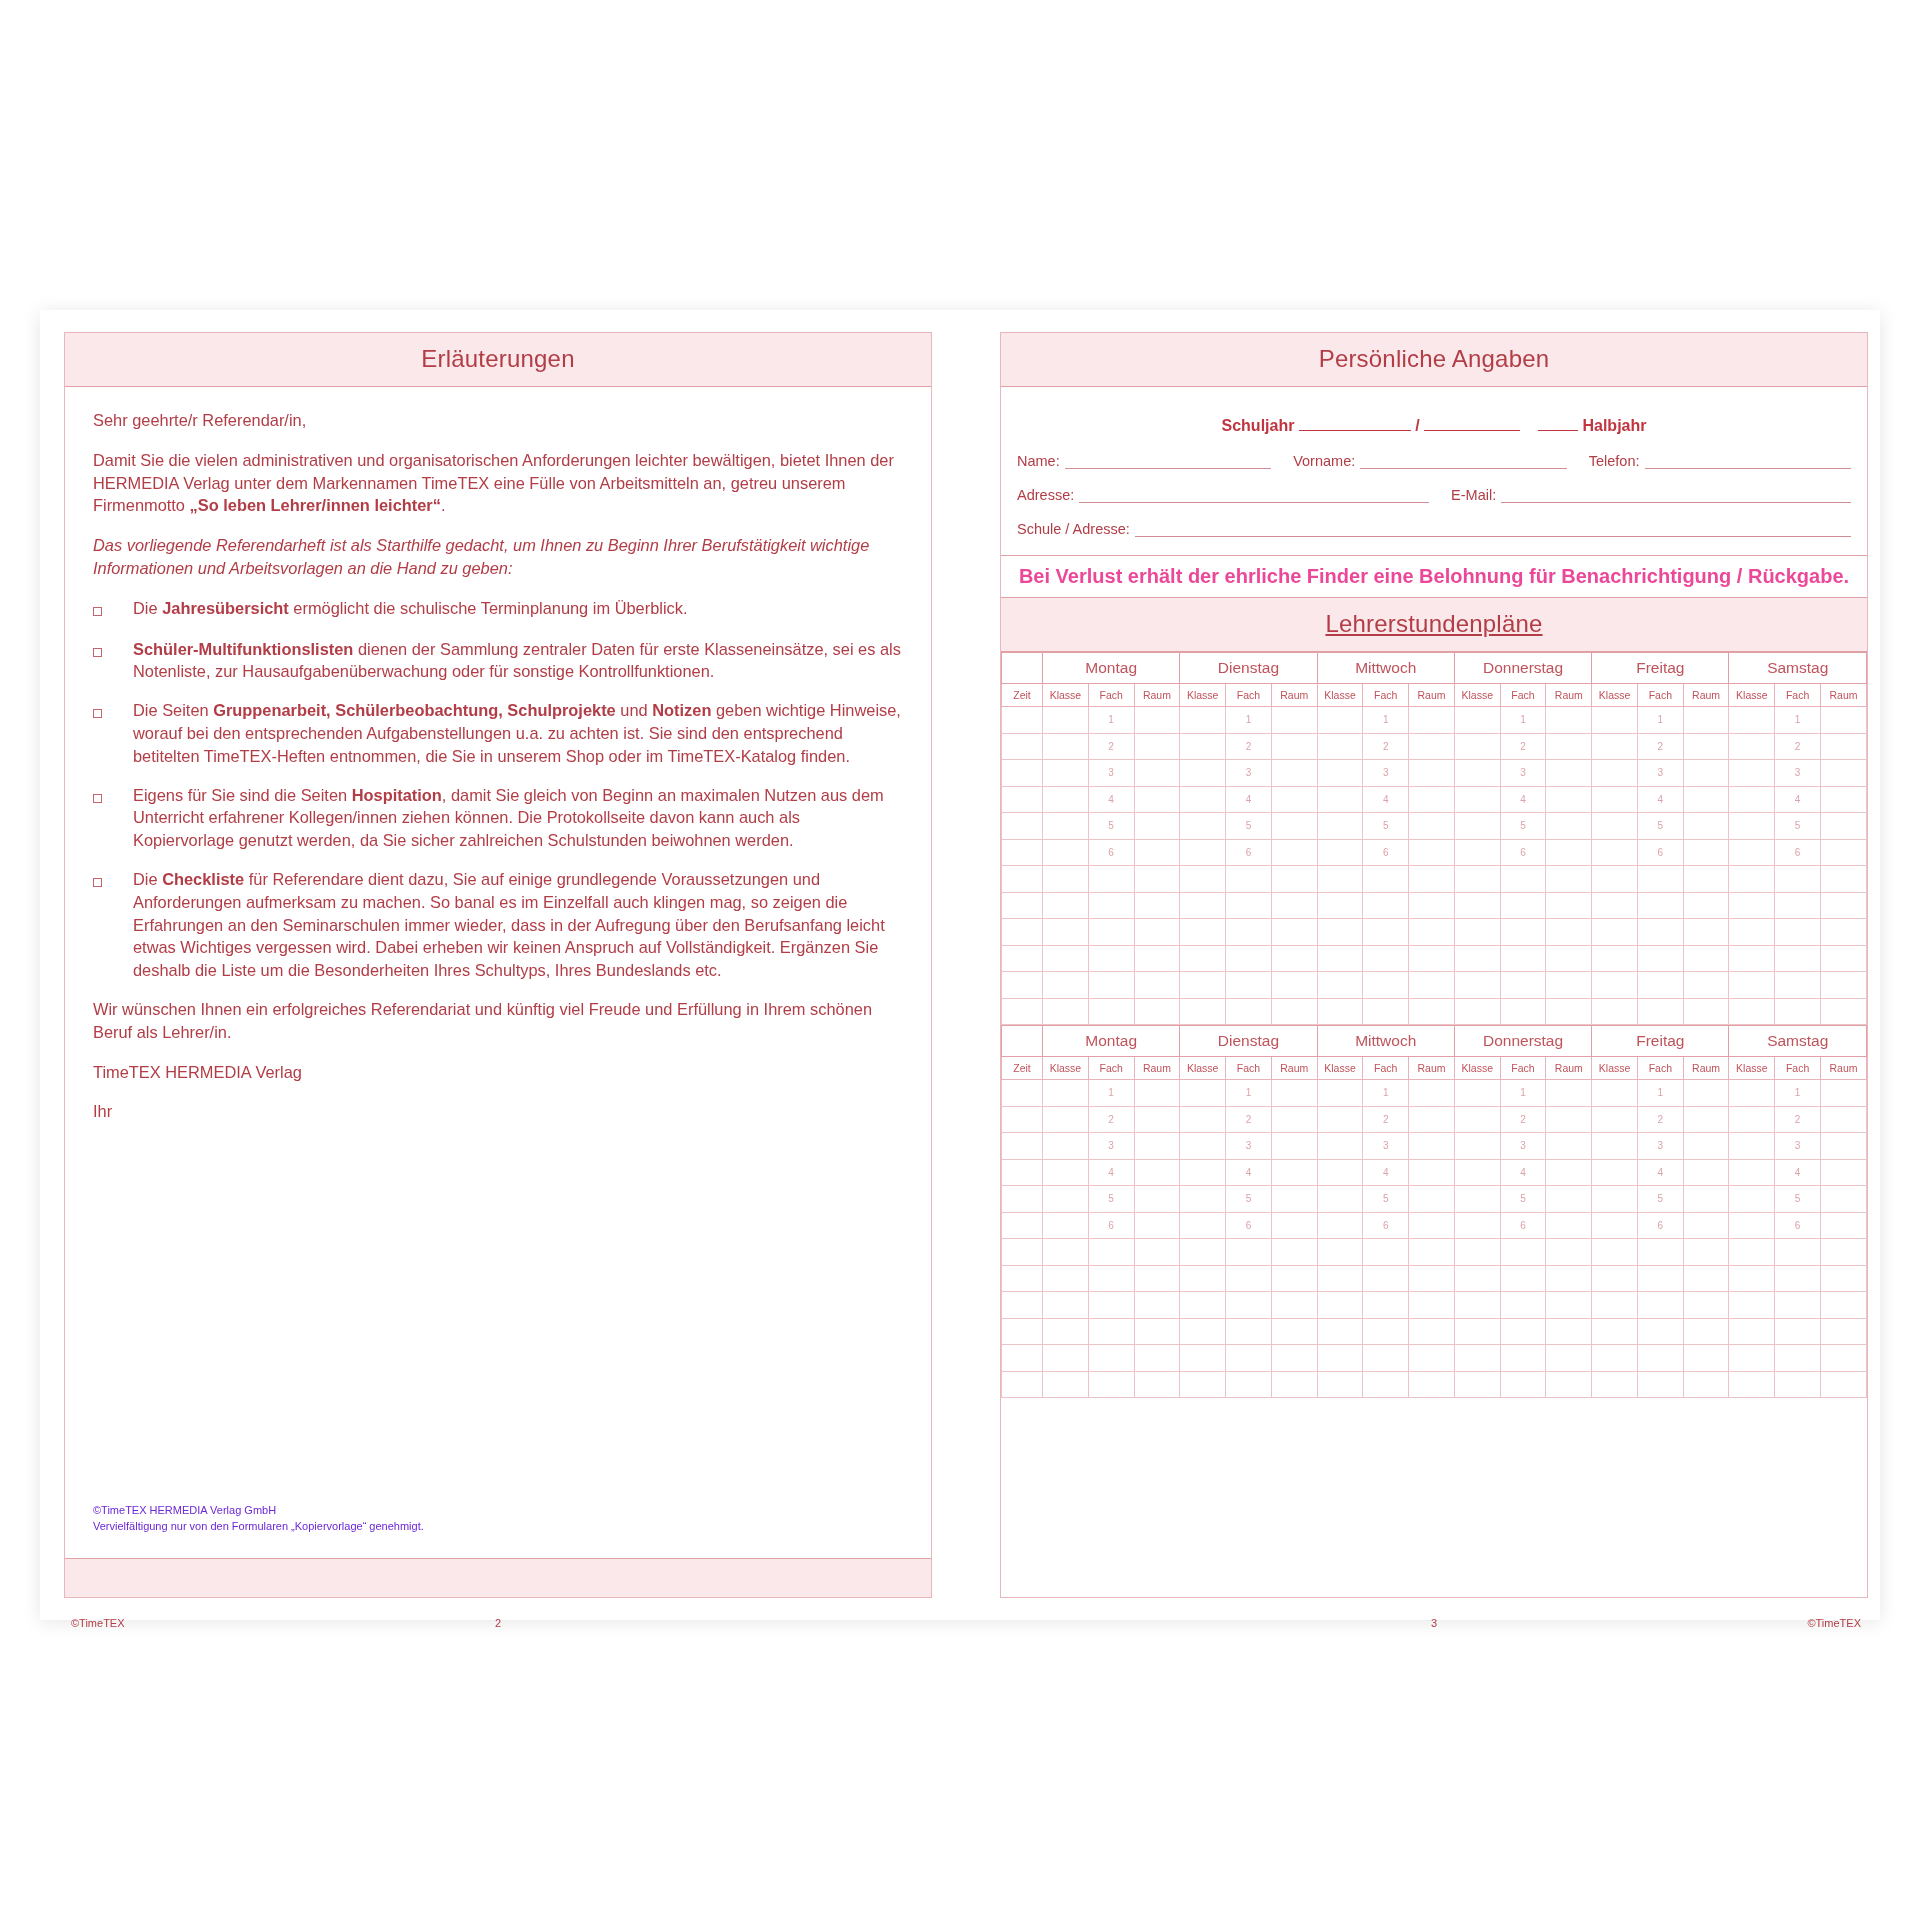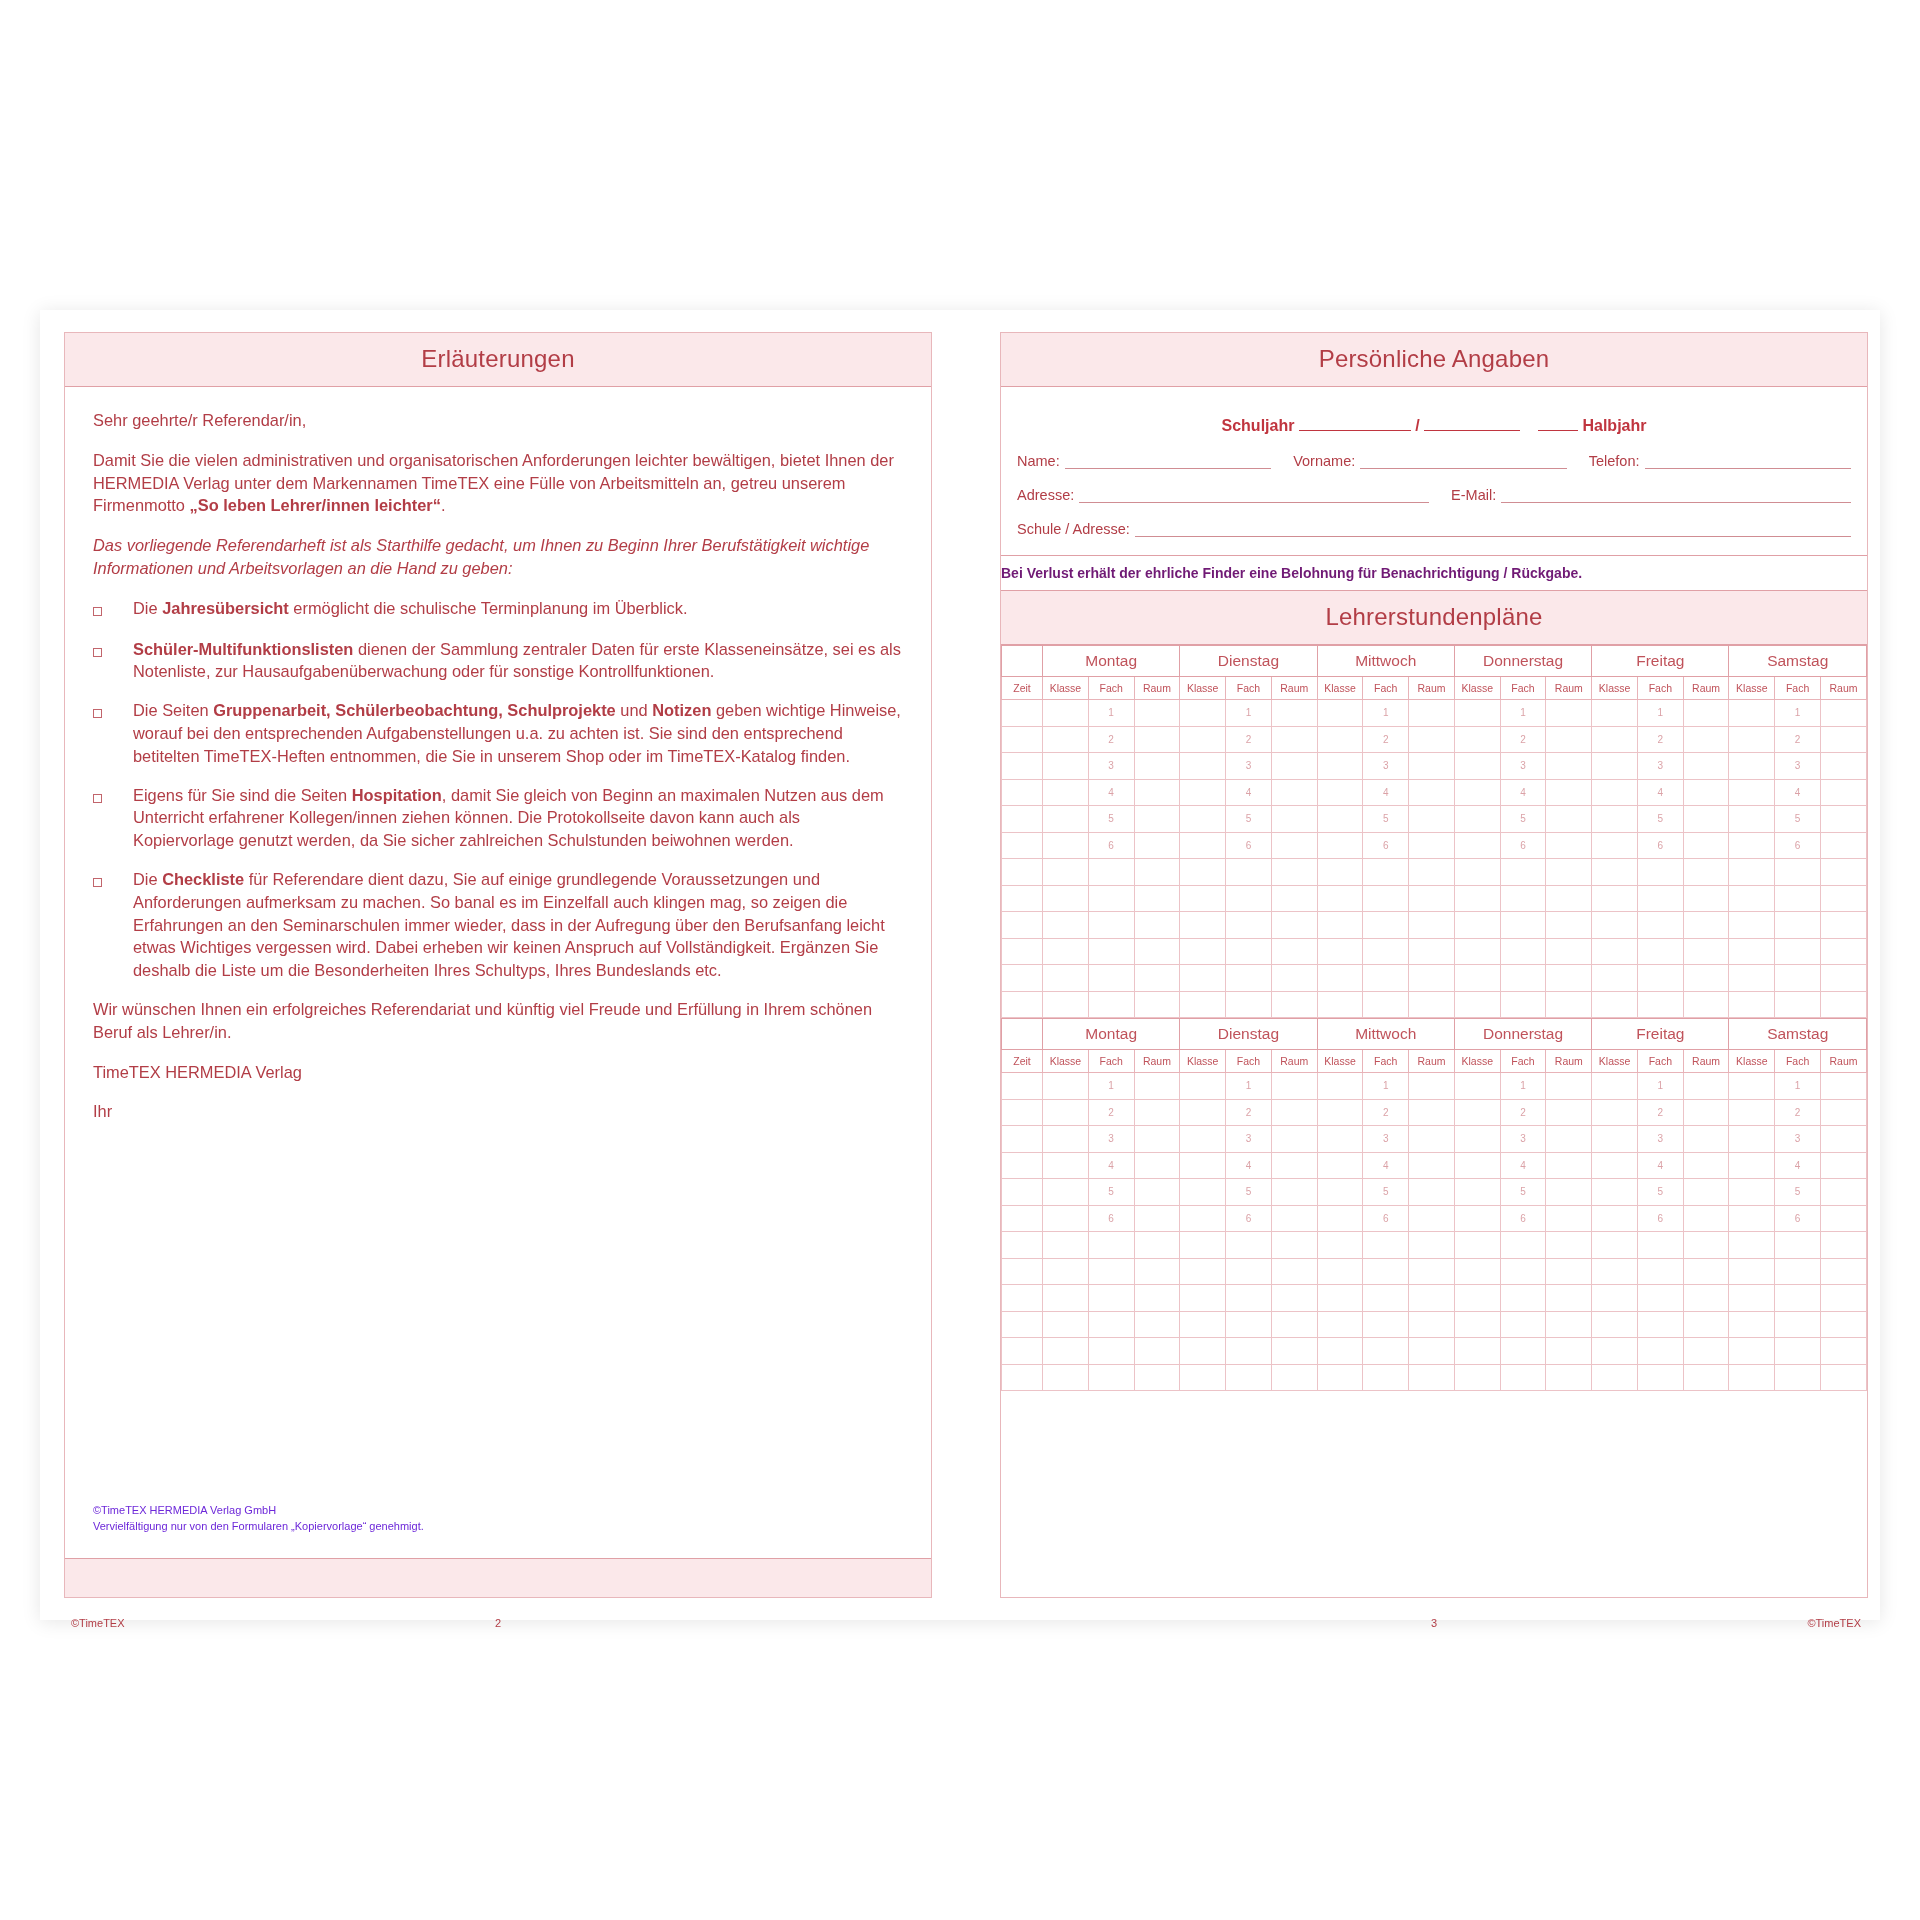--- a/index.html
+++ b/index.html
@@ -133,24 +133,24 @@
     font-size: 14.5px;
     margin: 0 0 18px 0;
   }
   .field-label { flex: 0 0 auto; padding-right: 5px; white-space: nowrap; }
   .field-line  { flex: 1 1 auto; border-bottom: 1.1px solid #d08d93; height: 15px; }
   .gap { flex: 0 0 22px; }
 
   .verlust {
     border-top: 1.5px solid #e0a0a6;
     border-bottom: 1.5px solid #e0a0a6;
-    text-align: left;
-    color: #701a75;
+    text-align: center;
+    color: #ec4899;
     font-weight: bold;
-    font-size: 14px;
+    font-size: 20px;
     padding: 9px 0 9px 0;
     margin-top: 6px;
   }
 
   table.stunden {
     width: 100%;
     border-collapse: collapse;
     table-layout: fixed;
   }
   table.stunden td, table.stunden th {
@@ -264,21 +264,21 @@
           <span class="field-line"></span>
         </div>
 
         <div class="field-row">
           <span class="field-label">Schule / Adresse:</span>
           <span class="field-line"></span>
         </div>
       </div>
 
       <div class="verlust">Bei Verlust erhält der ehrliche Finder eine Belohnung für Benachrichtigung / Rückgabe.</div>
-      <div class="band sub" style="border-top:none;">Lehrerstundenpläne</div>
+      <div class="band sub" style="border-top:none;text-decoration:underline;">Lehrerstundenpläne</div>
 
       <table class="stunden">
         <tbody id="tbl-top">
             <tr class="days">
               <td class="zeitcol"></td>
               <td colspan="3" class="cellsep">Montag</td>
               <td colspan="3" class="cellsep">Dienstag</td>
               <td colspan="3" class="cellsep">Mittwoch</td>
               <td colspan="3" class="cellsep">Donnerstag</td>
               <td colspan="3" class="cellsep">Freitag</td>

